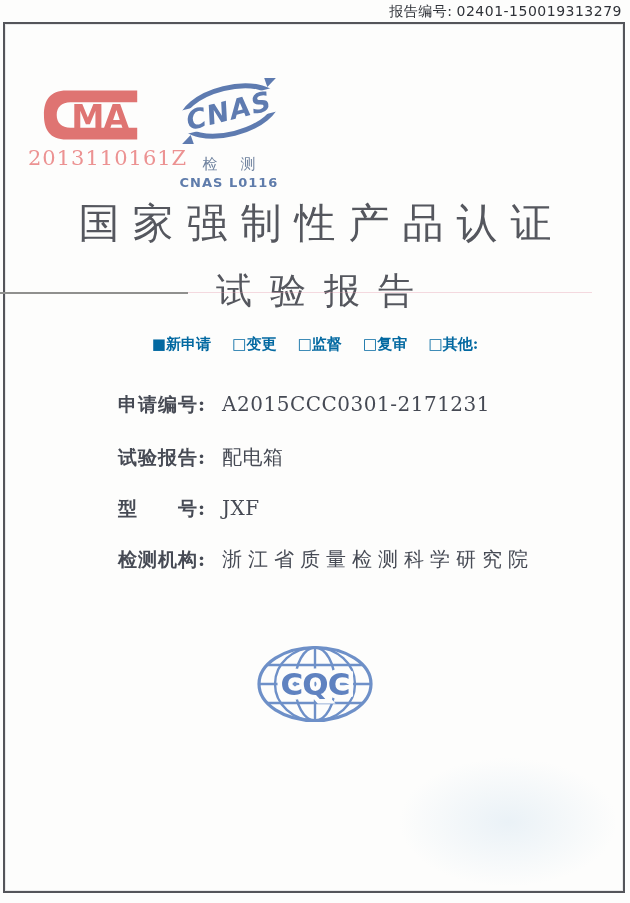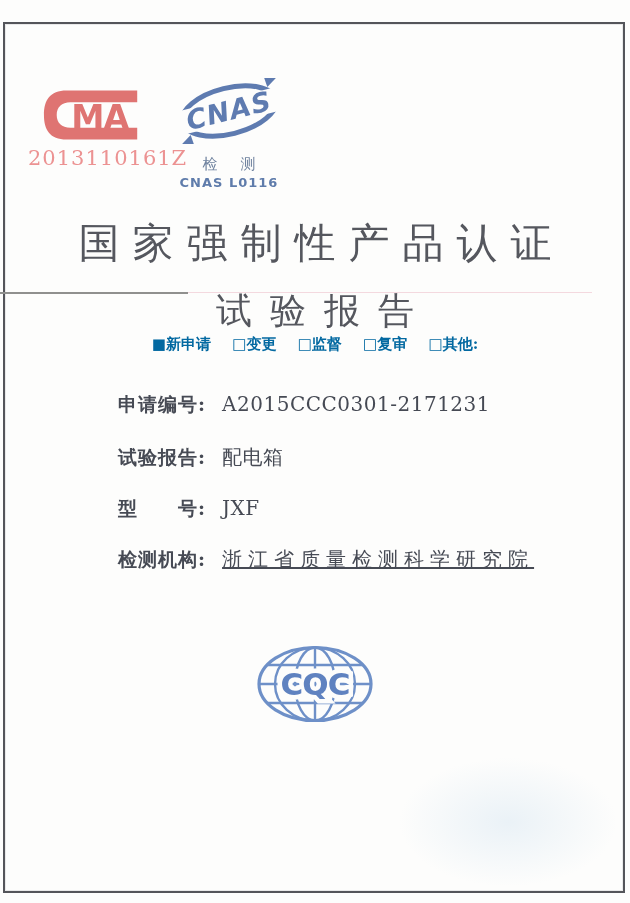--- a/index.html
+++ b/index.html
@@ -27,53 +27,56 @@
     margin-top:2px;font-size:21px;letter-spacing:1px;color:#ec9292;
     font-family:"DejaVu Serif","Liberation Serif",serif;
   }
   
   .cnas{position:absolute;left:170px;top:78px;width:118px;text-align:center;}
   .cnas svg{display:block;margin:0 auto;}
   .cnas-caption{font-size:15px;letter-spacing:9px;color:#70839f;margin-top:11px;padding-left:9px;}
   .cnas-accr{font-size:13px;color:#5f7cab;letter-spacing:1px;margin-top:1px;
     font-family:"DejaVu Sans","Liberation Sans",sans-serif;font-weight:bold;}
   
-  .title{position:absolute;top:216px;left:0;width:100%;text-align:center;color:#55575e;}
+  .title{position:absolute;top:196px;left:0;width:100%;text-align:center;color:#55575e;}
   .title .l1{font-size:41px;letter-spacing:13px;padding-left:13px;font-weight:500;}
   .title .l2{font-size:36px;letter-spacing:18px;padding-left:18px;margin-top:16px;font-weight:500;}
   
   .scanline-grey{position:absolute;top:292px;left:0;width:188px;height:2px;background:#90908e;}
   .scanline-pink{position:absolute;top:292px;left:0;width:592px;height:1px;background:rgba(226,150,170,.35);}
   
   .check-row{
     position:absolute;top:335px;left:0;width:100%;text-align:center;
     font-size:15px;font-weight:600;color:#0369a1;
   }
   .check-row span{margin:0 8px;}
   
   .field{position:absolute;left:118px;white-space:nowrap;font-size:19px;color:#464a54;}
   .field .lbl{font-weight:600;letter-spacing:1px;margin-right:10px;}
   .field .val{font-size:20px;letter-spacing:.5px;}
   .f1{top:392px;} .f2{top:444px;} .f3{top:496px;} .f4{top:546px;}
-  .f4 .val{letter-spacing:6px;text-decoration:underline;}
+  .f4 .val{letter-spacing:6px;}
   .f5{top:575px;left:206px;font-size:19px;color:#464a54;letter-spacing:1px;}
   
   .cqc{position:absolute;top:644px;left:50%;transform:translateX(-50%);}
   
   .tint{
     position:absolute;right:12px;bottom:16px;width:220px;height:130px;
     background:radial-gradient(ellipse at center, rgba(185,212,233,.28), rgba(185,212,233,0) 70%);
     pointer-events:none;
   }
 </style>
 </head>
 <body>
 
 <div class="page">
 
+  <div class="report-no">
+    <span class="lbl">报告编号:</span><span>02401-150019313279</span>
+  </div>
 
   <div class="frame"></div>
 
   <div class="cma">
     <svg width="108" height="58" viewBox="0 0 110 58">
       <path d="M98 4 H26 C9 4 3 14 3 29 C3 44 9 54 26 54 H98 V42 H30 C21 42 16 37 16 29 C16 21 21 16 30 16 H98 Z" fill="#df7472"></path>
       <text x="60" y="43" font-size="34" font-weight="bold" font-family="DejaVu Sans, Liberation Sans, sans-serif" fill="#df7472" text-anchor="middle" letter-spacing="-1">MA</text>
     </svg>
     <div class="cma-number">2013110161Z</div>
   </div>

